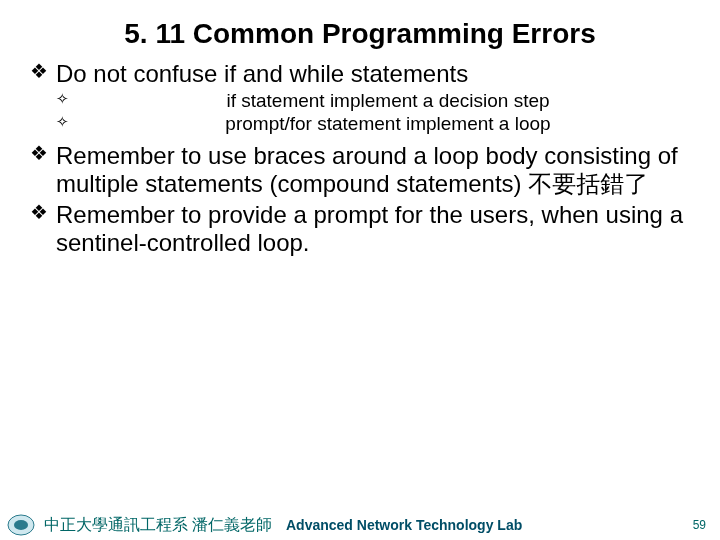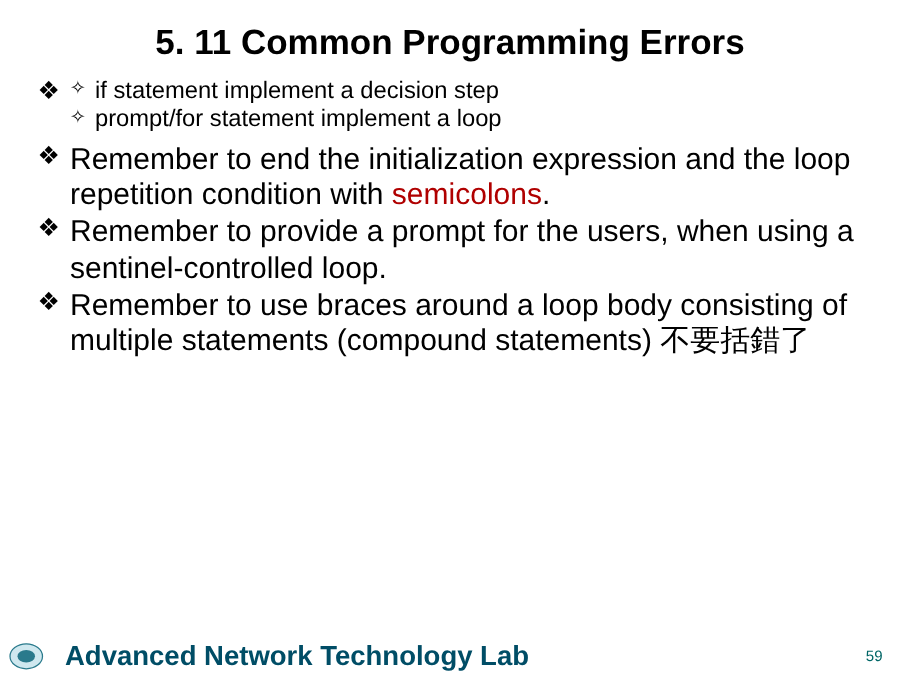--- a/index.html
+++ b/index.html
@@ -46,20 +46,21 @@
     position: absolute;
     left: 0;
     top: 0;
     font-size: 20px;
     color: #000;
   }
   ul.level2 {
     list-style: none;
     padding: 0;
     margin: 2px 0 6px 0;
+    text-align: center;
   }
   ul.level2 > li {
     position: relative;
     padding-left: 20px;
     font-size: 19px;
     line-height: 1.2;
     color: #000;
   }
   ul.level2 > li::before {
     content: "✧";
@@ -93,21 +94,21 @@
   .footer-left {
     font-family: "KaiTi", "DFKai-SB", "標楷體", serif;
     font-size: 16px;
     color: #006666;
     margin-left: 6px;
     white-space: nowrap;
   }
   .footer-center {
     flex: 1;
     text-align: left;
-    font-size: 22px;
+    font-size: 14px;
     font-weight: bold;
     color: #004d66;
     margin-left: 14px;
     white-space: nowrap;
   }
   .page-num {
     font-size: 12px;
     color: #006666;
     margin-right: 14px;
     margin-left: 18px;
@@ -117,40 +118,39 @@
 <body>
 
 <div class="slide">
 
   <div class="title">5. 11 Common Programming Errors</div>
 
   <div class="body">
     <ul class="level1">
 
       <li>
+        <span>Do not confuse if and while statements</span>
         <ul class="level2">
           <li>if statement implement a decision step</li>
           <li>prompt/for statement implement a loop</li>
         </ul>
       </li>
 
-      <li>
-        <span>Remember to end the initialization expression and the loop repetition condition with </span><span class="semicolons">semicolons</span><span>.</span>
-      </li>
 
+      <li>Remember to use braces around a loop body consisting of multiple statements (compound statements) 不要括錯了</li>
       <li>Remember to provide a prompt for the users, when using a sentinel-controlled loop.</li>
-      <li>Remember to use braces around a loop body consisting of multiple statements (compound statements) 不要括錯了</li>
 
     </ul>
   </div>
 
   <div class="footer">
     <div class="logo">
       <svg width="30" height="24" viewBox="0 0 30 24">
         <ellipse cx="15" cy="12" rx="13" ry="10" fill="#cfe8ef" stroke="#2a7a8c" stroke-width="1"></ellipse>
         <ellipse cx="15" cy="12" rx="7" ry="5" fill="#2a7a8c"></ellipse>
       </svg>
     </div>
+    <div class="footer-left">中正大學通訊工程系 潘仁義老師</div>
     <div class="footer-center">Advanced Network Technology Lab</div>
     <div class="page-num">59</div>
   </div>
 
 </div>
 
 </body></html>

